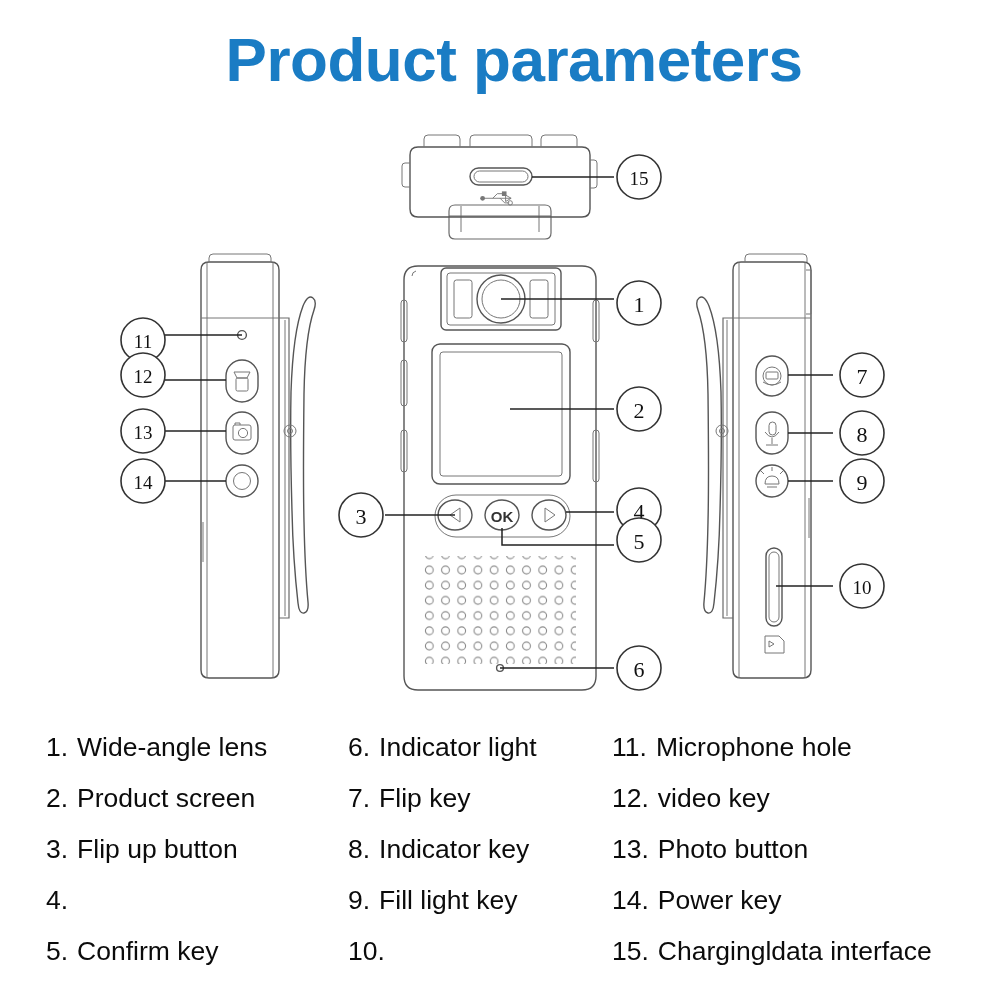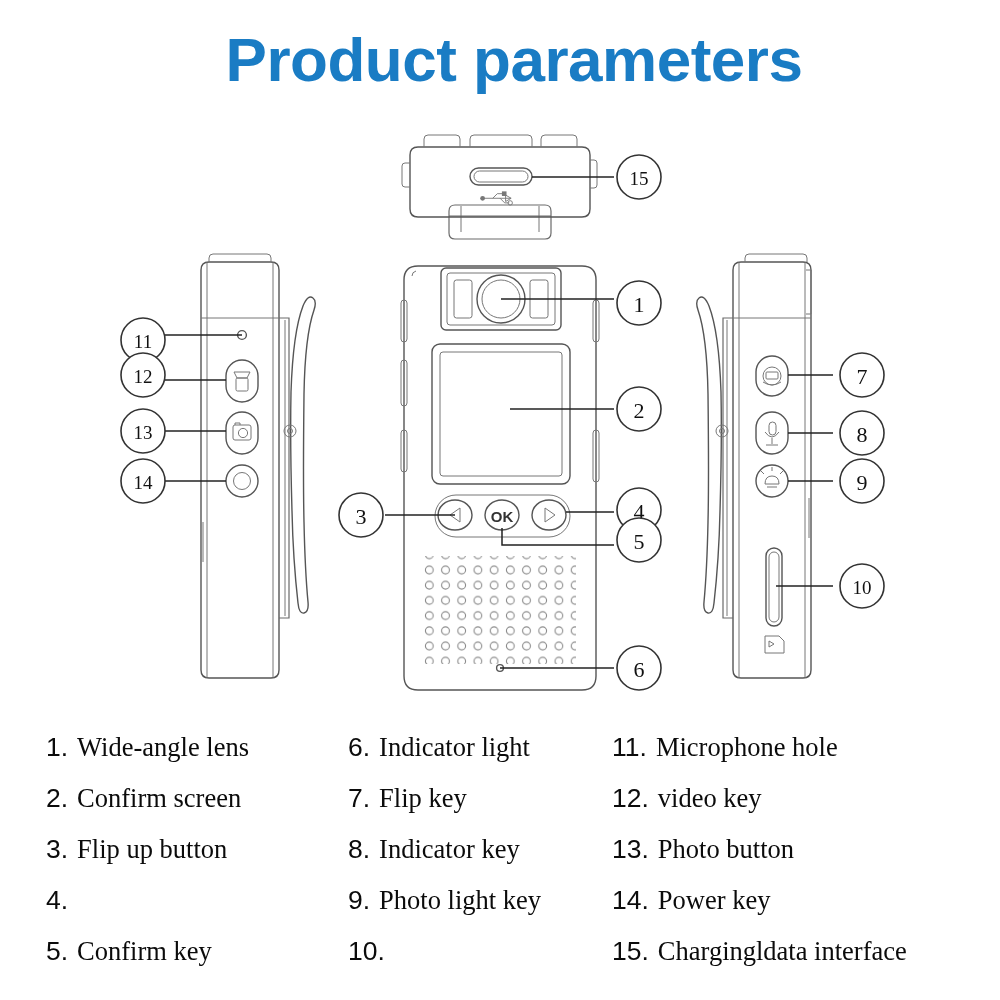--- a/index.html
+++ b/index.html
@@ -47,21 +47,21 @@
     font-size:26.5px;
     line-height:51px;
     color:#0b0b0b;
     white-space:nowrap;
   }
   .legend-num{
     display:inline-block;
     margin-right:9px;
     font-size:26.5px;
   }
-  .legend-label{font-size:26.5px;font-family:Liberation Serif, serif;}
+  .legend-label{font-size:26.5px;}
 </style>
 </head>
 <body>
 
 <div class="page">
 
   <div class="title" style="color: rgb(26, 124, 196); margin-left: 14px;">Product parameters</div>
 
   <div class="stage">
     <svg width="1000" height="720" viewBox="0 0 1000 720" xmlns="http://www.w3.org/2000/svg">
@@ -345,21 +345,21 @@
 
   <div class="legend">
 
     <div class="legend-col c1">
       <div class="legend-item">
         <span class="legend-num">1.</span>
         <span class="legend-label">Wide-angle lens</span>
       </div>
       <div class="legend-item">
         <span class="legend-num">2.</span>
-        <span class="legend-label">Confirm screen</span>
+        <span class="legend-label">Product screen</span>
       </div>
       <div class="legend-item">
         <span class="legend-num">3.</span>
         <span class="legend-label">Flip up button</span>
       </div>
       <div class="legend-item">
         <span class="legend-num">4.</span>
       </div>
       <div class="legend-item">
         <span class="legend-num">5.</span>
@@ -375,21 +375,21 @@
       <div class="legend-item">
         <span class="legend-num">7.</span>
         <span class="legend-label">Flip key</span>
       </div>
       <div class="legend-item">
         <span class="legend-num">8.</span>
         <span class="legend-label">Indicator key</span>
       </div>
       <div class="legend-item">
         <span class="legend-num">9.</span>
-        <span class="legend-label">Photo light key</span>
+        <span class="legend-label">Fill light key</span>
       </div>
       <div class="legend-item">
         <span class="legend-num">10.</span>
       </div>
     </div>
 
     <div class="legend-col c3">
       <div class="legend-item">
         <span class="legend-num">11.</span>
         <span class="legend-label">Microphone hole</span>

